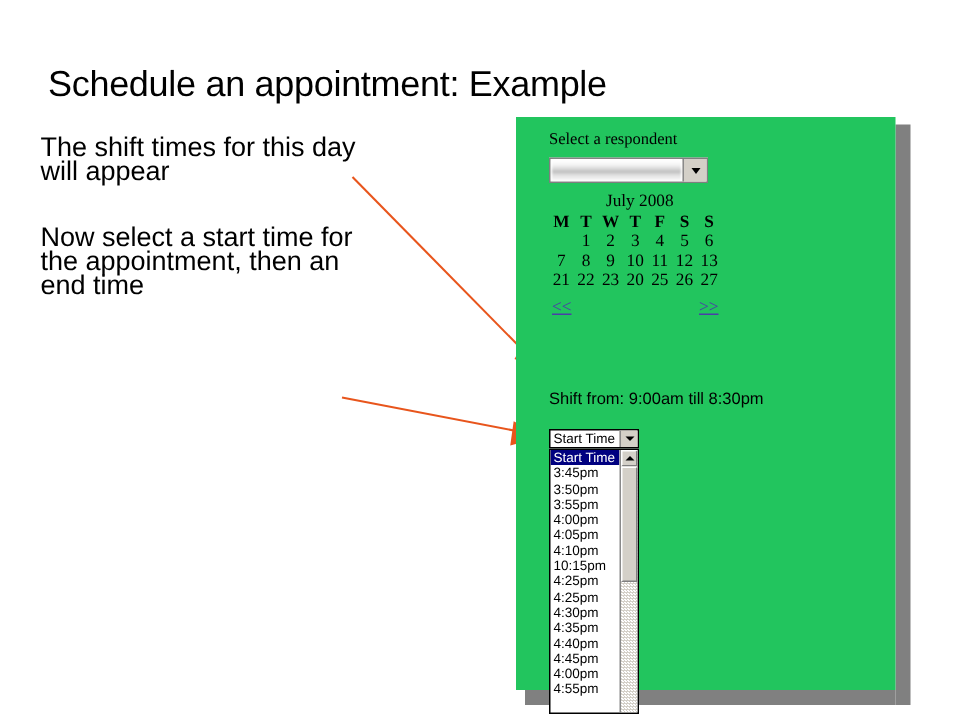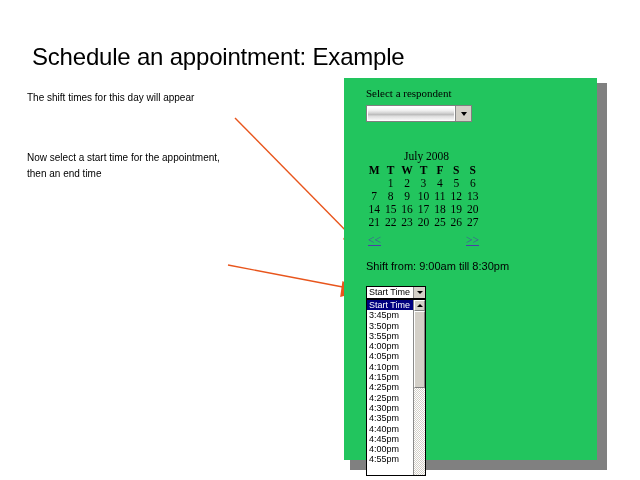--- a/index.html
+++ b/index.html
@@ -24,21 +24,21 @@
     line-height: 42px;
     color: #000000;
     font-family: "Liberation Sans", sans-serif;
     white-space: nowrap;
     letter-spacing: -0.2px;
   }
 
   
   .annotation {
     position: absolute;
-    font-size: 10px;
+    font-size: 18px;
     line-height: 16px;
     color: #000000;
     font-family: "Liberation Sans", sans-serif;
   }
   #annotation-1 { left: 27px; top: 90px; width: 215px; }
   #annotation-2 { left: 27px; top: 150px; width: 215px; }
 
   
   #arrow-layer {
     position: absolute;
@@ -119,21 +119,20 @@
   }
 
   
   #calendar {
     position: absolute;
     left: 22px;
     top: 50px;
     width: 115px;
     font-family: "Liberation Serif", serif;
     color: #000000;
-    margin-top: 22px;
   }
   #calendar-caption {
     text-align: center;
     font-size: 11.5px;
     padding-bottom: 1px;
     padding-left: 6px;
   }
   #calendar-grid {
     width: 100%;
     border-collapse: collapse;
@@ -350,29 +349,20 @@
           <tr>
             <td><a href="#" class="day-link">7</a></td>
             <td><a href="#" class="day-link">8</a></td>
             <td><a href="#" class="day-link">9</a></td>
             <td><a href="#" class="day-link">10</a></td>
             <td><a href="#" class="day-link">11</a></td>
             <td><a href="#" class="day-link">12</a></td>
             <td><a href="#" class="day-link">13</a></td>
           </tr>
           <tr>
-            <td><a href="#" class="day-link">14</a></td>
-            <td><a href="#" class="day-link">15</a></td>
-            <td><a href="#" class="day-link">16</a></td>
-            <td><a href="#" class="day-link">17</a></td>
-            <td><a href="#" class="day-link">18</a></td>
-            <td><a href="#" class="day-link">19</a></td>
-            <td><a href="#" class="day-link">20</a></td>
-          </tr>
-          <tr>
             <td><a href="#" class="day-link">21</a></td>
             <td><a href="#" class="day-link">22</a></td>
             <td><a href="#" class="day-link">23</a></td>
             <td><a href="#" class="day-link">20</a></td>
             <td><a href="#" class="day-link">25</a></td>
             <td><a href="#" class="day-link">26</a></td>
             <td><a href="#" class="day-link">27</a></td>
           </tr>
         </tbody>
     </table>
@@ -393,21 +383,21 @@
 
   <div id="time-listbox">
     <div id="time-options">
         <div class="time-option selected">Start Time</div>
         <div class="time-option">3:45pm</div>
         <div class="time-option">3:50pm</div>
         <div class="time-option">3:55pm</div>
         <div class="time-option">4:00pm</div>
         <div class="time-option">4:05pm</div>
         <div class="time-option">4:10pm</div>
-        <div class="time-option">4:15pm</div>
+        <div class="time-option">10:15pm</div>
         <div class="time-option">4:25pm</div>
         <div class="time-option">4:25pm</div>
         <div class="time-option">4:30pm</div>
         <div class="time-option">4:35pm</div>
         <div class="time-option">4:40pm</div>
         <div class="time-option">4:45pm</div>
         <div class="time-option">4:00pm</div>
         <div class="time-option">4:55pm</div>
       </div>
     <div id="time-scrollbar">

